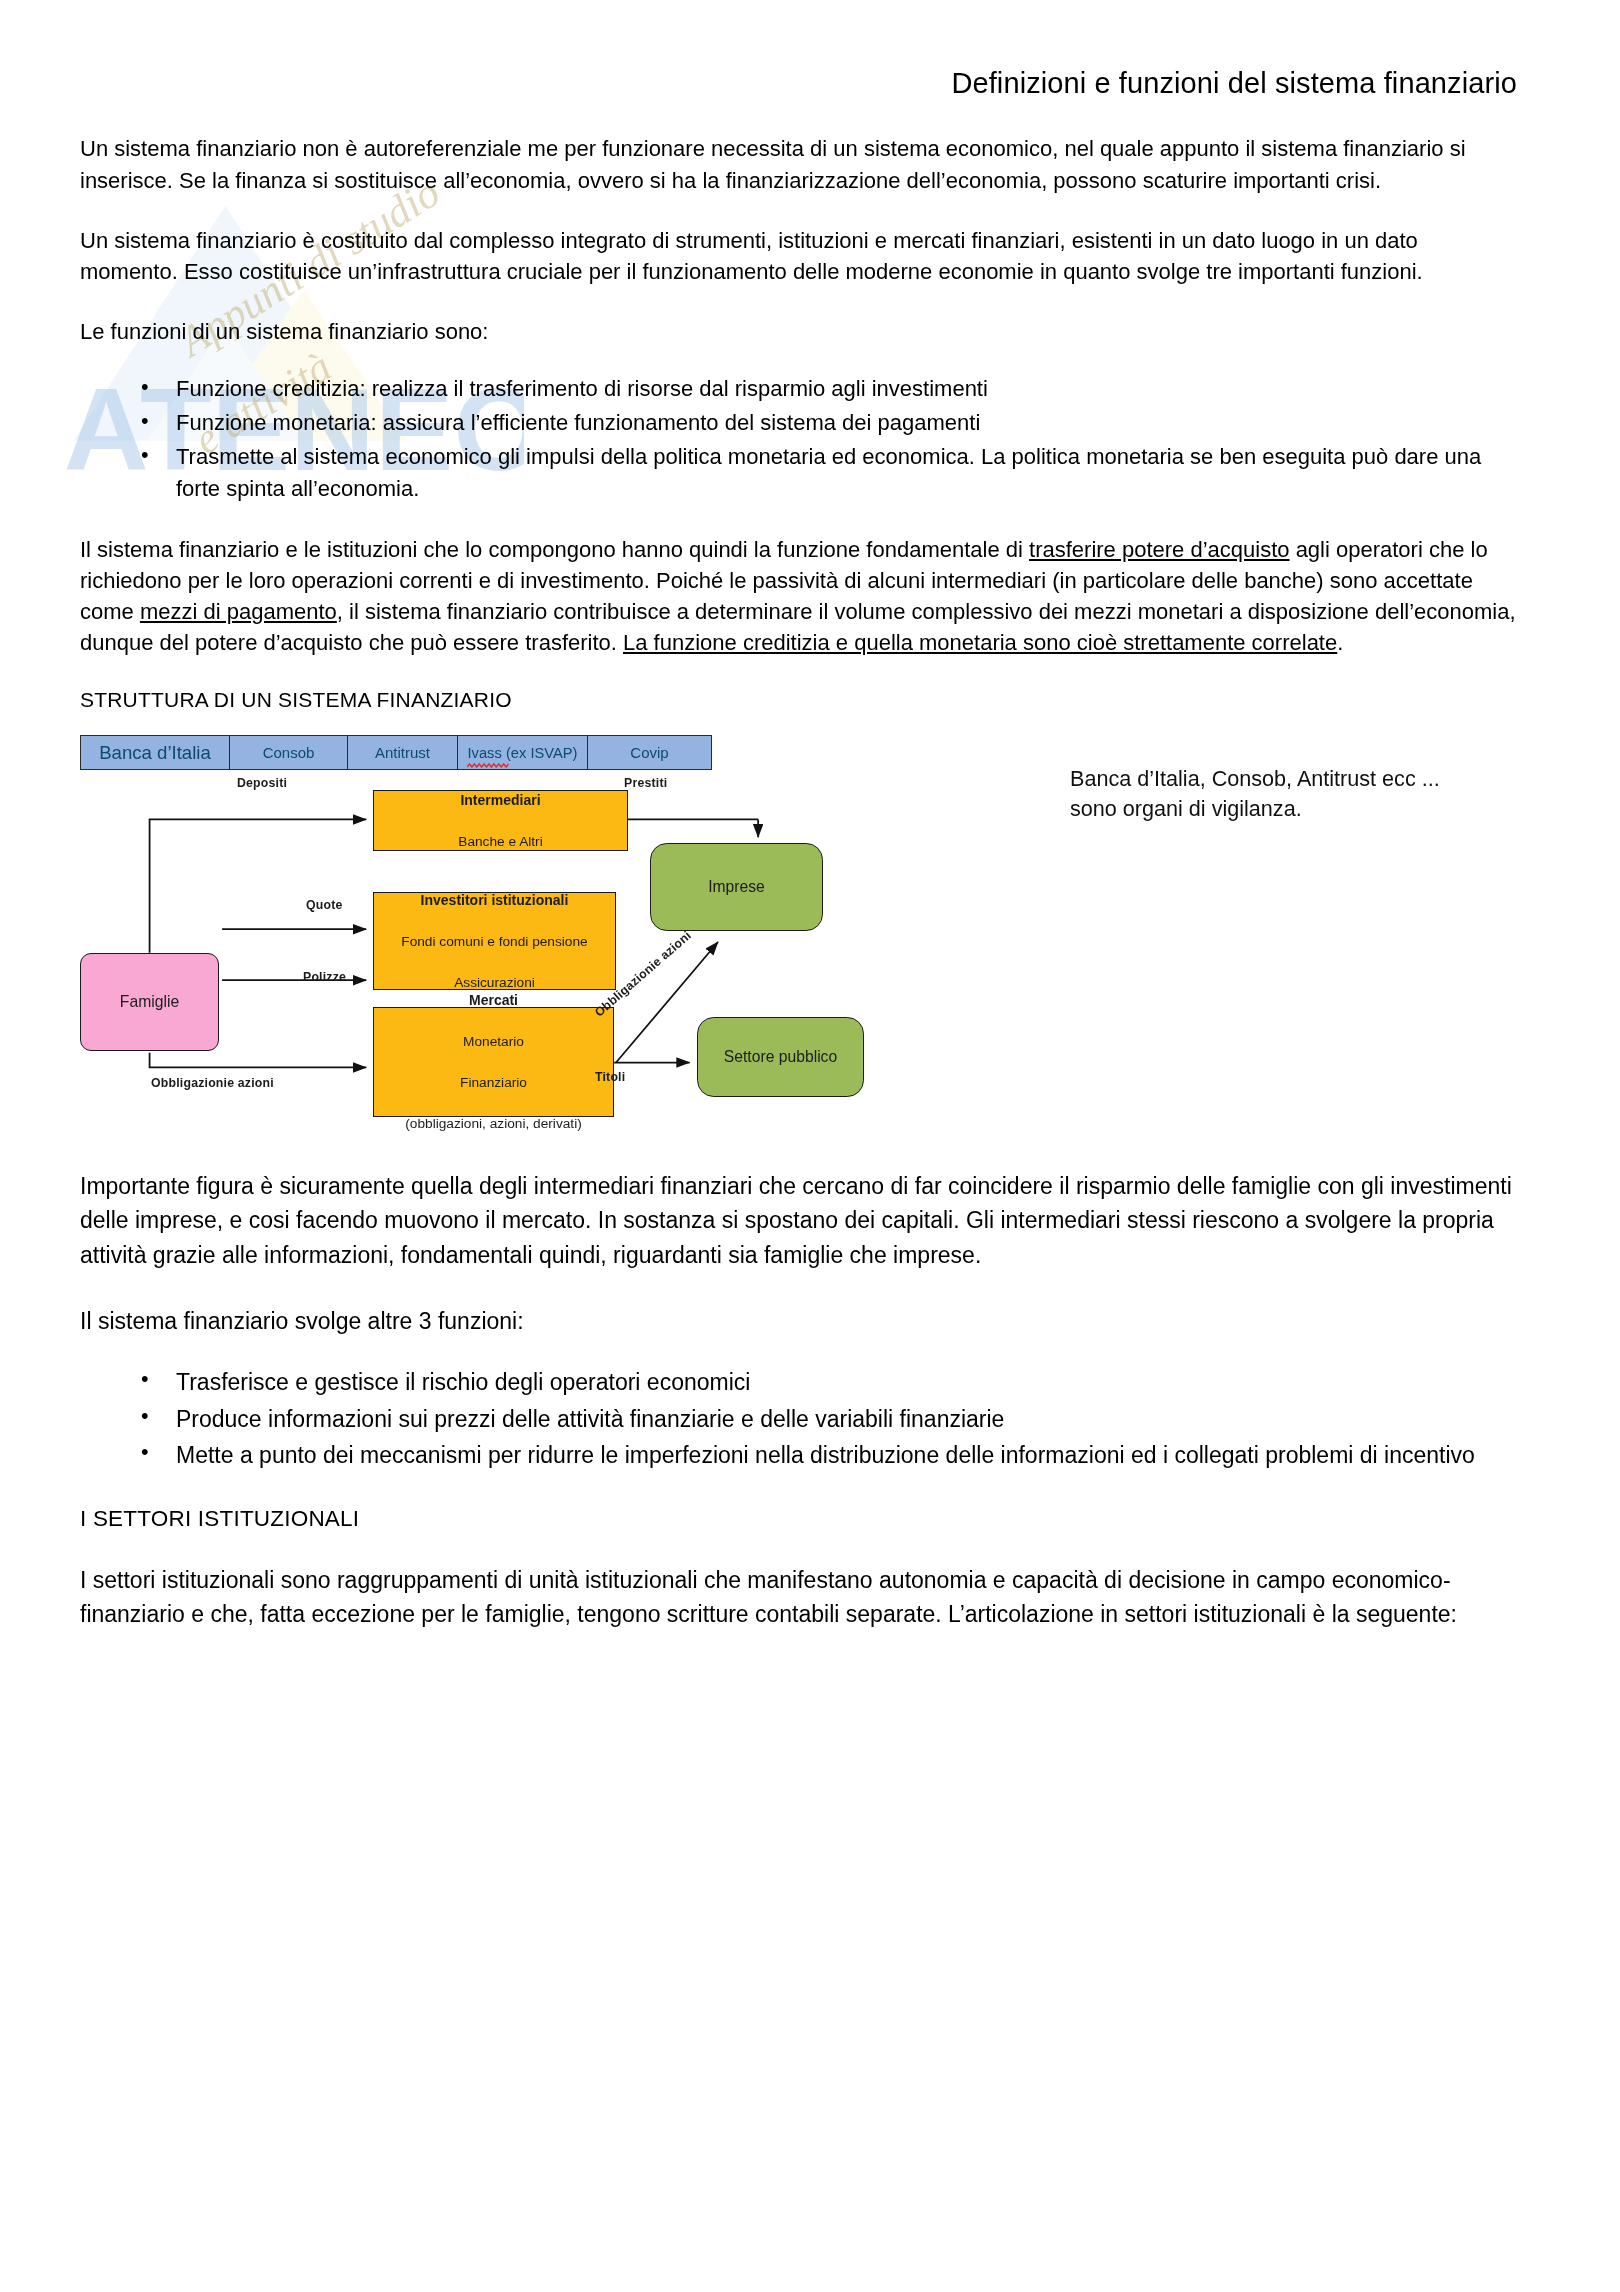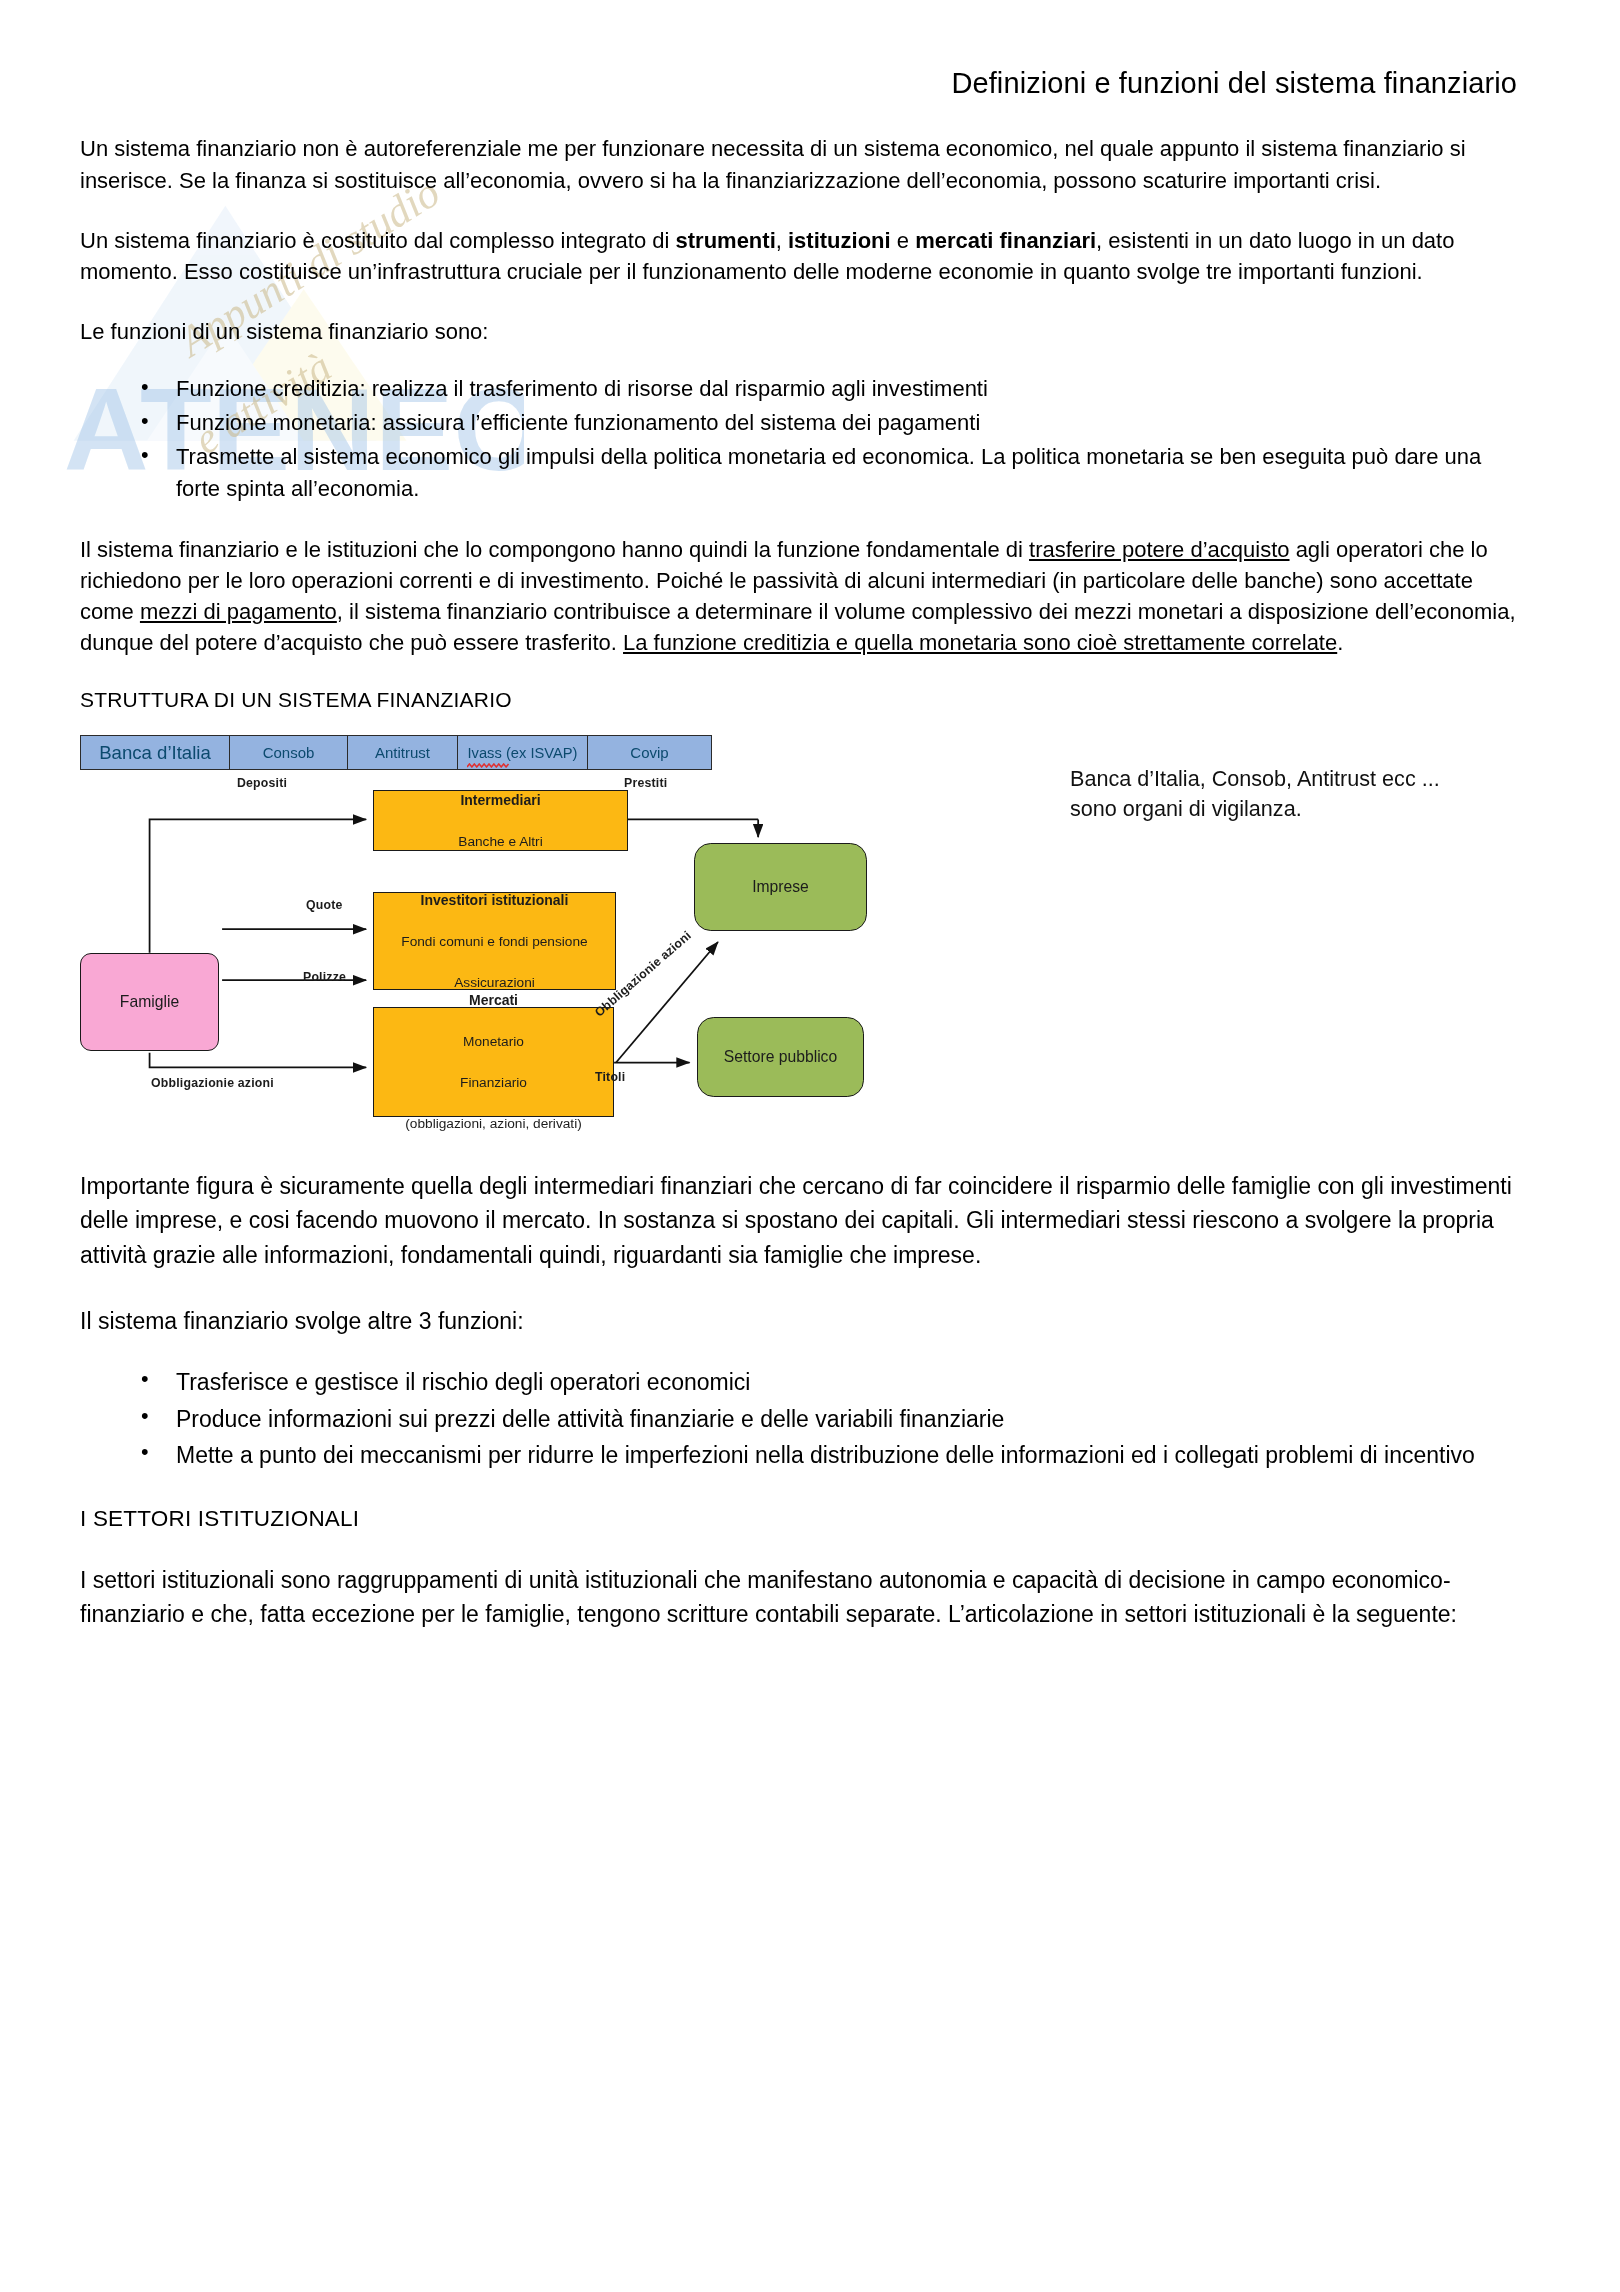--- a/index.html
+++ b/index.html
@@ -43,21 +43,21 @@
   }
 
   p.para {
     font-size: 22px;
     line-height: 1.42;
     margin: 16px 0 29px 0;
     text-align: left;
   }
   p.para.tight { margin-bottom: 25.5px; }
 
-  .b { font-weight: bold; }
+  .b { font-weight: normal; }
   .u { text-decoration: underline; }
 
   ul.bullets {
     margin: 0 0 29px 0;
     padding-left: 61px;
     list-style: none;
   }
   ul.bullets li {
     font-size: 22px;
     line-height: 1.45;
@@ -155,21 +155,21 @@
   .box-yellow { background: #fcb813; }
   .box-green {
     background: #9bbb59;
     border-radius: 16.7px;
   }
 
   #box-famiglie { left: 0px;   top: 218px; width: 139px; height: 98px; font-size: 15.7px; }
   #box-interm   { left: 293px; top: 55px;  width: 255px; height: 61px; }
   #box-invest   { left: 293px; top: 157px; width: 243px; height: 98px; }
   #box-mercati  { left: 293px; top: 272px; width: 241px; height: 110px; }
-  #box-imprese  { left: 614px; top: 108px; width: 173px; height: 88px; font-size: 15.7px; }
+  #box-imprese  { left: 570px; top: 108px; width: 173px; height: 88px; font-size: 15.7px; }
   #box-settore  { left: 617px; top: 282px; width: 167px; height: 80px; font-size: 15.7px; }
 
   .arrow-svg {
     position: absolute;
     left: 0; top: 0;
     width: 882px; height: 412px;
     overflow: visible;
   }
 
   .flowlabel {

